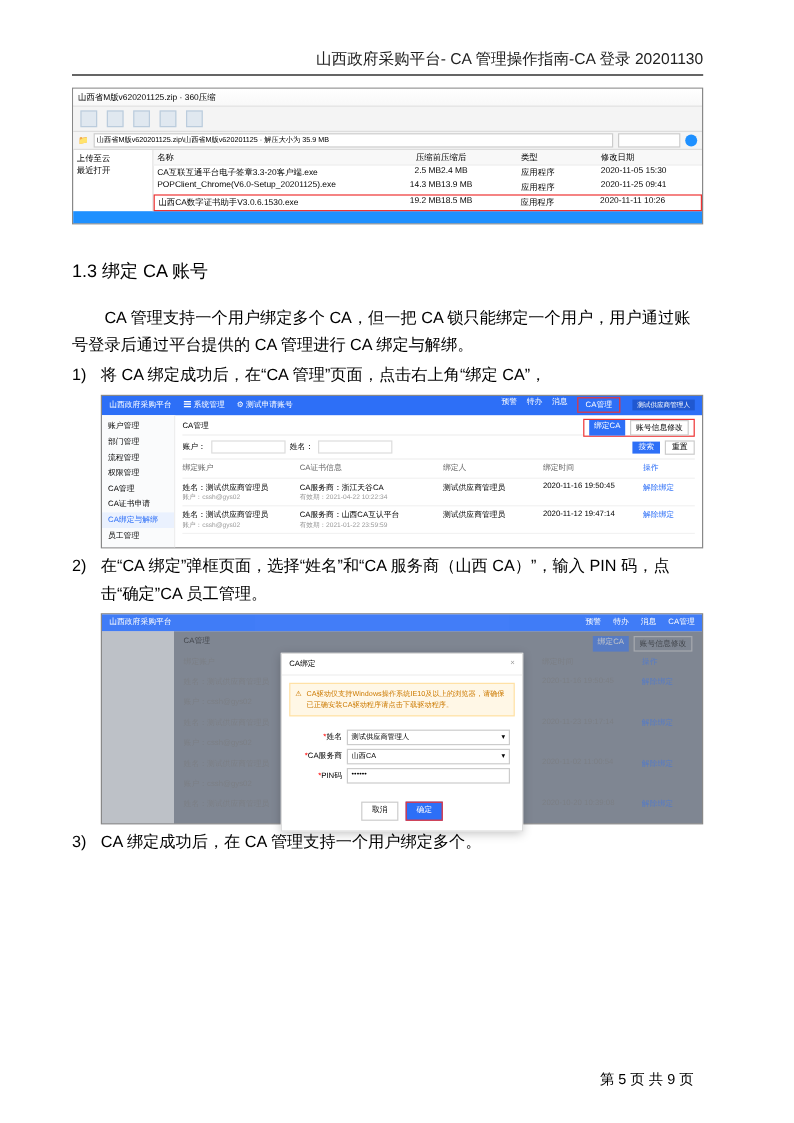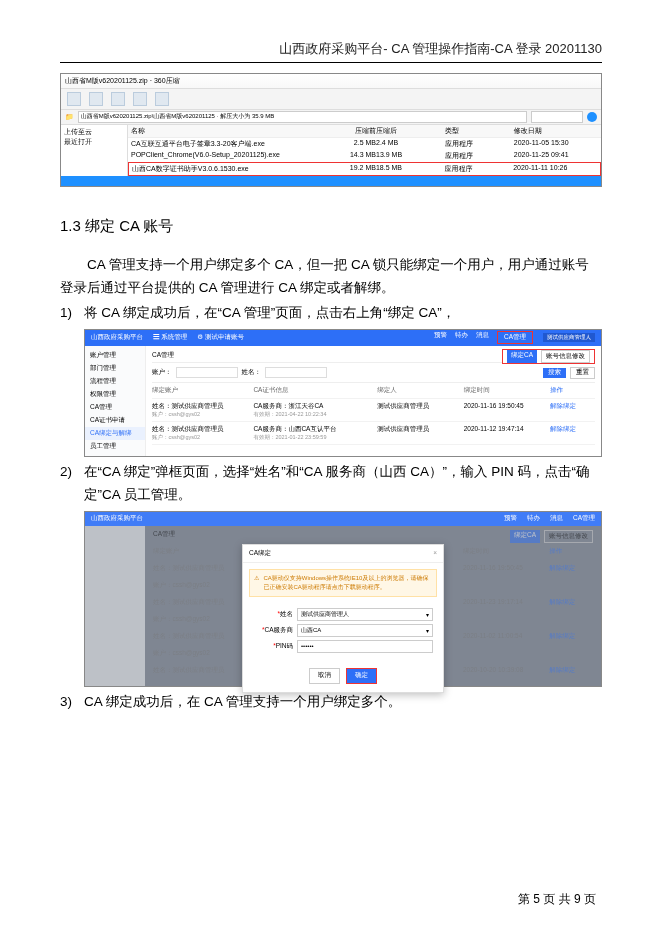--- a/index.html
+++ b/index.html
@@ -4,21 +4,21 @@
 <style>
   body {
     margin: 0;
     padding: 0;
     background: #fff;
     font-family: "Microsoft YaHei", "SimSun", sans-serif;
     color: #000;
     width: 662px;
   }
   .page {
-    padding: 40px 60px 30px 60px;
+    padding: 40px 76px 30px 60px;
     box-sizing: border-box;
     width: 662px;
     min-height: 936px;
     position: relative;
   }
   .header-line {
     text-align: right;
     font-size: 13px;
     color: #222;
     border-bottom: 1px solid #000;
@@ -148,21 +148,21 @@
   .shot3-form{padding:2px 10px 6px 10px;}
   .shot3-frow{display:flex;align-items:center;gap:4px;margin:3px 0;}
   .shot3-label{width:40px;text-align:right;} .req{color:red;}
   .shot3-inp{flex:1;border:1px solid #ccc;height:11px;padding:0 3px;display:flex;align-items:center;background:#fff;font-size:6px;}
   .shot3-actions{display:flex;justify-content:center;gap:6px;padding:6px 0 8px 0;}
   .shot3-btn{padding:1px 8px;height:12px;display:flex;align-items:center;font-size:6.5px;}
   .shot3-btn.w{border:1px solid #ccc;background:#fff;}
   .shot3-btn.b{background:#2d6ff7;color:#fff;border:1.5px solid #e33;}
 
   .page-num {
-    position:absolute; bottom:28px; right:66px;
+    position:absolute; bottom:28px; right:84px;
     font-size:12px;
   }
 </style>
 </head>
 <body>
 
 <div class="page">
   <div class="header-line">山西政府采购平台- CA 管理操作指南-CA 登录 20201130</div>
 
   <div class="shot1">
@@ -214,21 +214,21 @@
           <div class="c3">应用程序</div>
           <div class="c4">2020-11-11 10:26</div>
         </div>
       </div>
     </div>
     <div class="shot1-footer"></div>
   </div>
 
   <div class="section-title">1.3  绑定 CA 账号</div>
 
-  <p class="body-text">CA 管理支持一个用户绑定多个 CA，但一把 CA 锁只能绑定一个用户，用户通过账号登录后通过平台提供的 CA 管理进行 CA 绑定或者解绑。</p>
+  <p class="body-text">CA 管理支持一个用户绑定多个 CA，但一把 CA 锁只能绑定一个用户，用户通过账号登录后通过平台提供的 CA 管理进行 CA 绑定与解绑。</p>
 
   <div class="list-row">
     <div class="list-num">1)</div>
     <div class="list-content">将 CA 绑定成功后，在“CA 管理”页面，点击右上角“绑定 CA”，</div>
   </div>
 
   <div class="shot2">
     <div class="shot2-top">
       <span>山西政府采购平台</span>
       <span>☰ <span>系统管理</span></span>

